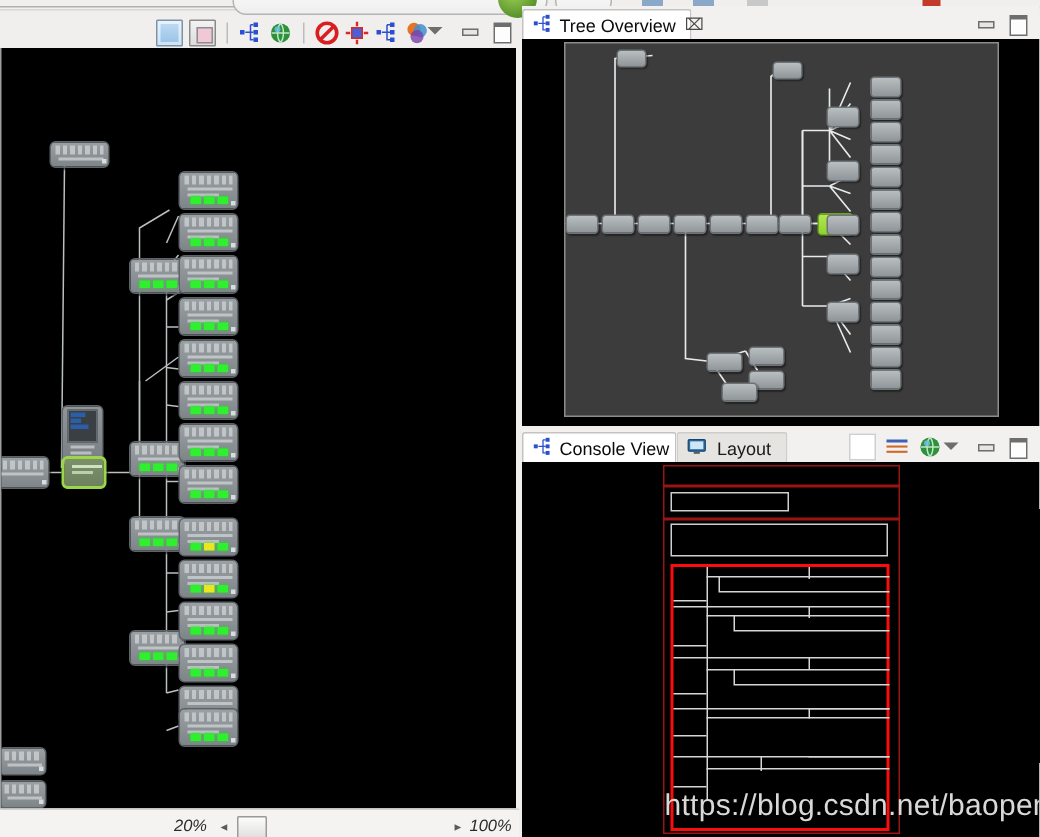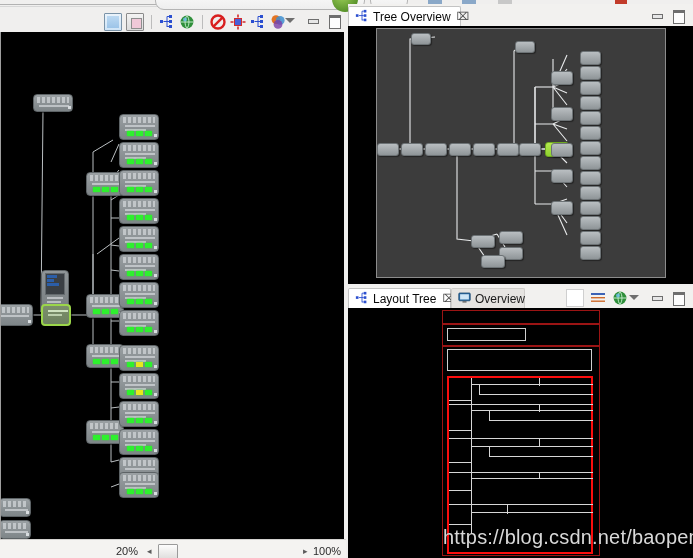--- a/index.html
+++ b/index.html
@@ -70,21 +70,21 @@
   
   .lvbox{position:absolute;box-sizing:border-box;border:1px solid #9b1414;}
   .lvbox.bright{border:2px solid #fb0d0d;}
   .lvwhite{position:absolute;box-sizing:border-box;border:1px solid #cfcfcf;background:#000;}
   .lvline{position:absolute;background:#d6d6d6;}
   .wmark{position:absolute;font-size:20px;color:#d8d8d8;letter-spacing:.2px;white-space:nowrap;
      font-family:"Liberation Sans",sans-serif;}
 
   
   .statusbar{position:absolute;background:#f4f3f1;display:flex;align-items:center;}
-  .zlabel{font-size:11px;color:#2b2b2b;}
+  .zlabel{font-size:11px;color:#2b2b2b;font-style:italic;}
   .ztrack{position:relative;height:15px;background:#f4f3f1;}
   .zthumb{position:absolute;width:18px;height:15px;top:0;background:linear-gradient(#fdfdfd,#dcdbd9);
      border:1px solid #9a9a9a;border-radius:1px;}
   .arr{font-size:9px;color:#5b5b5b;}
 
   
   .topbar{position:absolute;left:0;top:0;width:693px;height:10px;background:#f0efee;}
   .topline{position:absolute;left:0;width:693px;height:1px;background:#b2b2b2;}
   .pillbtn{position:absolute;box-sizing:border-box;border:1px solid #b4b4b4;border-radius:9px;
      background:linear-gradient(#fdfdfd,#eeeeee);}
@@ -533,32 +533,32 @@
       <div class="tab" style="left:0;width:103px;">
         <span class="ic">
           <svg width="14" height="14" viewBox="0 0 16 16">
             <rect x="1" y="6" width="3" height="3" fill="#2b4fd0"></rect>
             <rect x="10" y="1" width="3" height="3" fill="#2b4fd0"></rect>
             <rect x="10" y="6" width="3" height="3" fill="#2b4fd0"></rect>
             <rect x="10" y="11" width="3" height="3" fill="#2b4fd0"></rect>
             <path d="M4.5 7.5 H8 M8 2.5 V13 M8 2.5 H10 M8 7.5 H10 M8 12.5 H10" stroke="#2b4fd0" stroke-width="1" fill="none"></path>
           </svg>
         </span>
-        <span>Layout Tree</span>
+        <span>Console View</span>
         <span class="closex">⌧</span>
       </div>
       <div class="tab inactive" style="left:103px;width:74px;">
         <span class="ic">
           <svg width="13" height="13" viewBox="0 0 16 16">
             <rect x="1" y="2.5" width="14" height="9.5" rx="1" fill="#2f6fa8" stroke="#17456d"></rect>
             <rect x="2.6" y="4" width="10.8" height="6.4" fill="#cfe6f6"></rect>
             <rect x="5.5" y="12.6" width="5" height="1.6" fill="#5a5a5a"></rect>
           </svg>
         </span>
-        <span>Overview</span>
+        <span>Layout</span>
       </div>
 
       <div class="tbar" style="left:218px;top:3px;gap:6px;">
         <span style="width:16px;height:16px;background:#fff;border:1px solid #cfcfcf;"></span>
         <span class="ic ic-list">
           <svg width="16" height="16" viewBox="0 0 16 16">
             <rect x="1" y="3" width="14" height="2" fill="#3c62b5"></rect>
             <rect x="1" y="7" width="14" height="1.4" fill="#cf6a2a"></rect>
             <rect x="1" y="10.5" width="14" height="1.4" fill="#cf6a2a"></rect>
           </svg>

